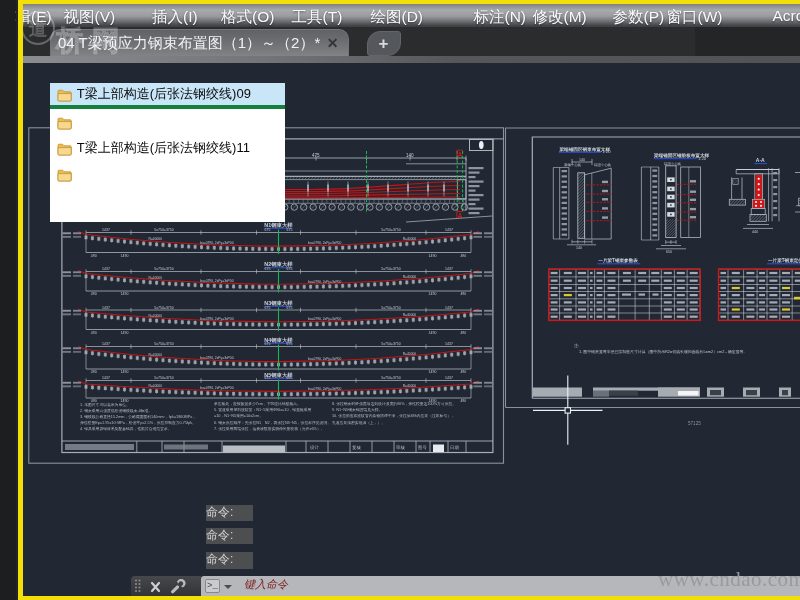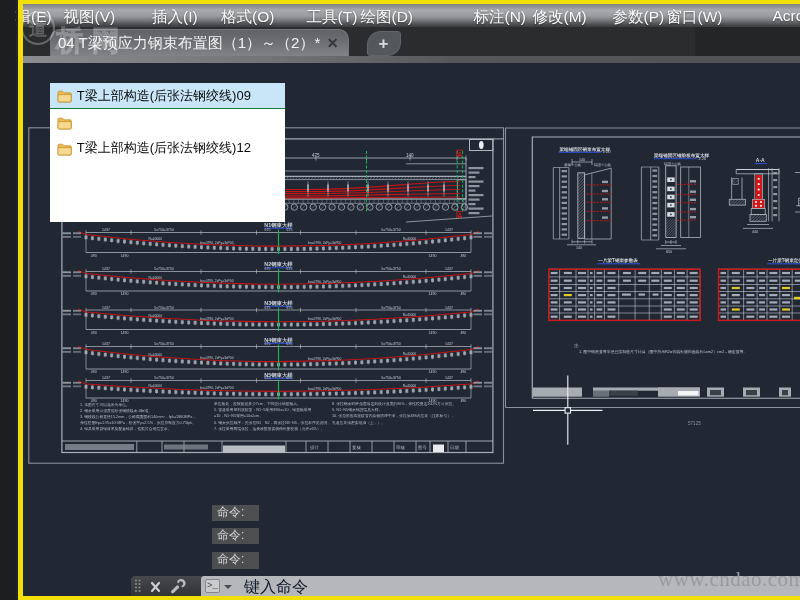--- a/index.html
+++ b/index.html
@@ -17,47 +17,47 @@
 #tab .x { position:absolute; right:9px; top:0px; color:#33353a; font-size:14px; font-weight:bold; }
 #plus { position:absolute; left:344px; top:4px; width:34px; height:25px; font-weight:bold;
   background:#54575b; border:1px solid #63656a;
   border-radius:13px 3px 13px 3px; color:#d8dadc; font-size:17px; text-align:center; line-height:23px; }
 #strip { position:absolute; left:6.5px; top:56px; width:787.8px; height:6.5px;
   background:linear-gradient(90deg,#8a8c90 0%,#737578 30%,#55575b 55%,#505256 100%); }
 #canvas { position:absolute; left:6.5px; top:62.5px; width:787.8px; height:533.2px; background:#212834; }
 #cad { position:absolute; left:0; top:0; }
 #dropdown { position:absolute; left:33.8px; top:83px; width:235.7px; height:139px; background:#ffffff; }
 .row { position:relative; height:26px; display:flex; align-items:center; }
-.row.hl { background:#c9e6f9; border-bottom:1px solid #15803d; }
+.row.hl { background:#c9e6f9; border-bottom:4px solid #15803d; }
 .fold { margin-left:7px; display:inline-block; width:16px; height:13px; }
 .lbl { color:#0a0a0a; font-size:13px; margin-left:4px; white-space:nowrap; }
-.cmdbox { position:absolute; left:196px; width:47px; height:16px; background:#4d4e50;
-  color:#d2d3d5; font-size:12px; line-height:15px; padding-left:5px; }
+.cmdbox { position:absolute; left:190px; width:47px; height:16px; background:#4d4e50;
+  color:#d2d3d5; font-size:12px; line-height:15px; }
 #cmdbar-left { position:absolute; left:115px; top:575.5px; width:70px; height:20.2px;
   background:linear-gradient(180deg,#47484b,#323336); border-radius:4px 0 0 0; }
 #cmdfield { position:absolute; left:185px; top:576px; width:609.3px; height:19.7px;
   background:#b5b7ba; border-radius:3px 0 0 0; }
 #prompt { position:absolute; left:4px; top:3px; width:15px; height:13.5px; background:#c9cbcd;
   border:1px solid #86888b; border-radius:2px; color:#3c3e40; font-size:9px; line-height:12px;
   text-align:center; font-family:"Liberation Mono", monospace; }
-#typecmd { position:absolute; left:43px; top:1px; color:#0f172a; font-size:16px; }
+#typecmd { position:absolute; left:43px; top:1px; color:#7f1d1d; font-size:11px; font-style:italic; }
 #wm2 { position:absolute; left:642px; top:567px; color:#989a9e; font-size:21px;
   font-family:"Liberation Serif", serif; letter-spacing:0.5px; }
 #wm1 { position:absolute; left:6px; top:8px; width:110px; height:50px; opacity:0.27; }
 .yl { position:absolute; background:#f2df08; }
 </style></head>
 <body>
 <div id="app">
   <div id="menubar">
       <div class="mi" style="left:-7px">辑(E)</div>
       <div class="mi" style="left:41px">视图(V)</div>
       <div class="mi" style="left:129.5px">插入(I)</div>
       <div class="mi" style="left:198.6px">格式(O)</div>
-      <div class="mi" style="left:284px">工具(T)</div>
-      <div class="mi" style="left:338px">绘图(D)</div>
+      <div class="mi" style="left:269px">工具(T)</div>
+      <div class="mi" style="left:348px">绘图(D)</div>
       <div class="mi" style="left:451px">标注(N)</div>
       <div class="mi" style="left:510px">修改(M)</div>
       <div class="mi" style="left:590px">参数(P)</div>
       <div class="mi" style="left:644px">窗口(W)</div>
       <div class="mi" style="left:750px">Acrobi</div>
     </div>
   <div id="tabbar">
       <div class="dark"></div>
     <div id="tab">04 T梁预应力钢束布置图（1）～（2）*<span class="x">✕</span></div>
     <div id="plus">+</div>
@@ -1101,21 +1101,27 @@
         <span class="fold"><svg width="15" height="13" viewBox="0 0 15 13">
             <path d="M1 2.2 Q1 1.2 2 1.2 L5.6 1.2 L7 2.8 L13.2 2.8 Q14.2 2.8 14.2 3.8 L14.2 11 Q14.2 12 13.2 12 L2 12 Q1 12 1 11 Z" fill="#efba52" stroke="#c09231" stroke-width="0.8"></path>
             <path d="M1 4.6 L14.2 4.6 L14.2 11 Q14.2 12 13.2 12 L2 12 Q1 12 1 11 Z" fill="#f6d88e" stroke="#c09231" stroke-width="0.8"></path>
           </svg></span>
       </div>
       <div class="row">
         <span class="fold"><svg width="15" height="13" viewBox="0 0 15 13">
             <path d="M1 2.2 Q1 1.2 2 1.2 L5.6 1.2 L7 2.8 L13.2 2.8 Q14.2 2.8 14.2 3.8 L14.2 11 Q14.2 12 13.2 12 L2 12 Q1 12 1 11 Z" fill="#efba52" stroke="#c09231" stroke-width="0.8"></path>
             <path d="M1 4.6 L14.2 4.6 L14.2 11 Q14.2 12 13.2 12 L2 12 Q1 12 1 11 Z" fill="#f6d88e" stroke="#c09231" stroke-width="0.8"></path>
           </svg></span>
-        <span class="lbl">T梁上部构造(后张法钢绞线)12</span>
+        <span class="lbl">T梁上部构造(后张法钢绞线)11</span>
+      </div>
+      <div class="row">
+        <span class="fold"><svg width="15" height="13" viewBox="0 0 15 13">
+            <path d="M1 2.2 Q1 1.2 2 1.2 L5.6 1.2 L7 2.8 L13.2 2.8 Q14.2 2.8 14.2 3.8 L14.2 11 Q14.2 12 13.2 12 L2 12 Q1 12 1 11 Z" fill="#efba52" stroke="#c09231" stroke-width="0.8"></path>
+            <path d="M1 4.6 L14.2 4.6 L14.2 11 Q14.2 12 13.2 12 L2 12 Q1 12 1 11 Z" fill="#f6d88e" stroke="#c09231" stroke-width="0.8"></path>
+          </svg></span>
       </div>
     </div>
   <div class="cmdbox" style="top:504.5px">命令:</div>
   <div class="cmdbox" style="top:528px">命令:</div>
   <div class="cmdbox" style="top:552px;height:17px">命令:</div>
   <div id="cmdbar-left">
     <svg width="70" height="20" viewBox="0 0 70 20">
       <g fill="#85878a">
         <circle cx="5" cy="4.5" r="1.1"></circle>
           <circle cx="8.5" cy="4.5" r="1.1"></circle>

